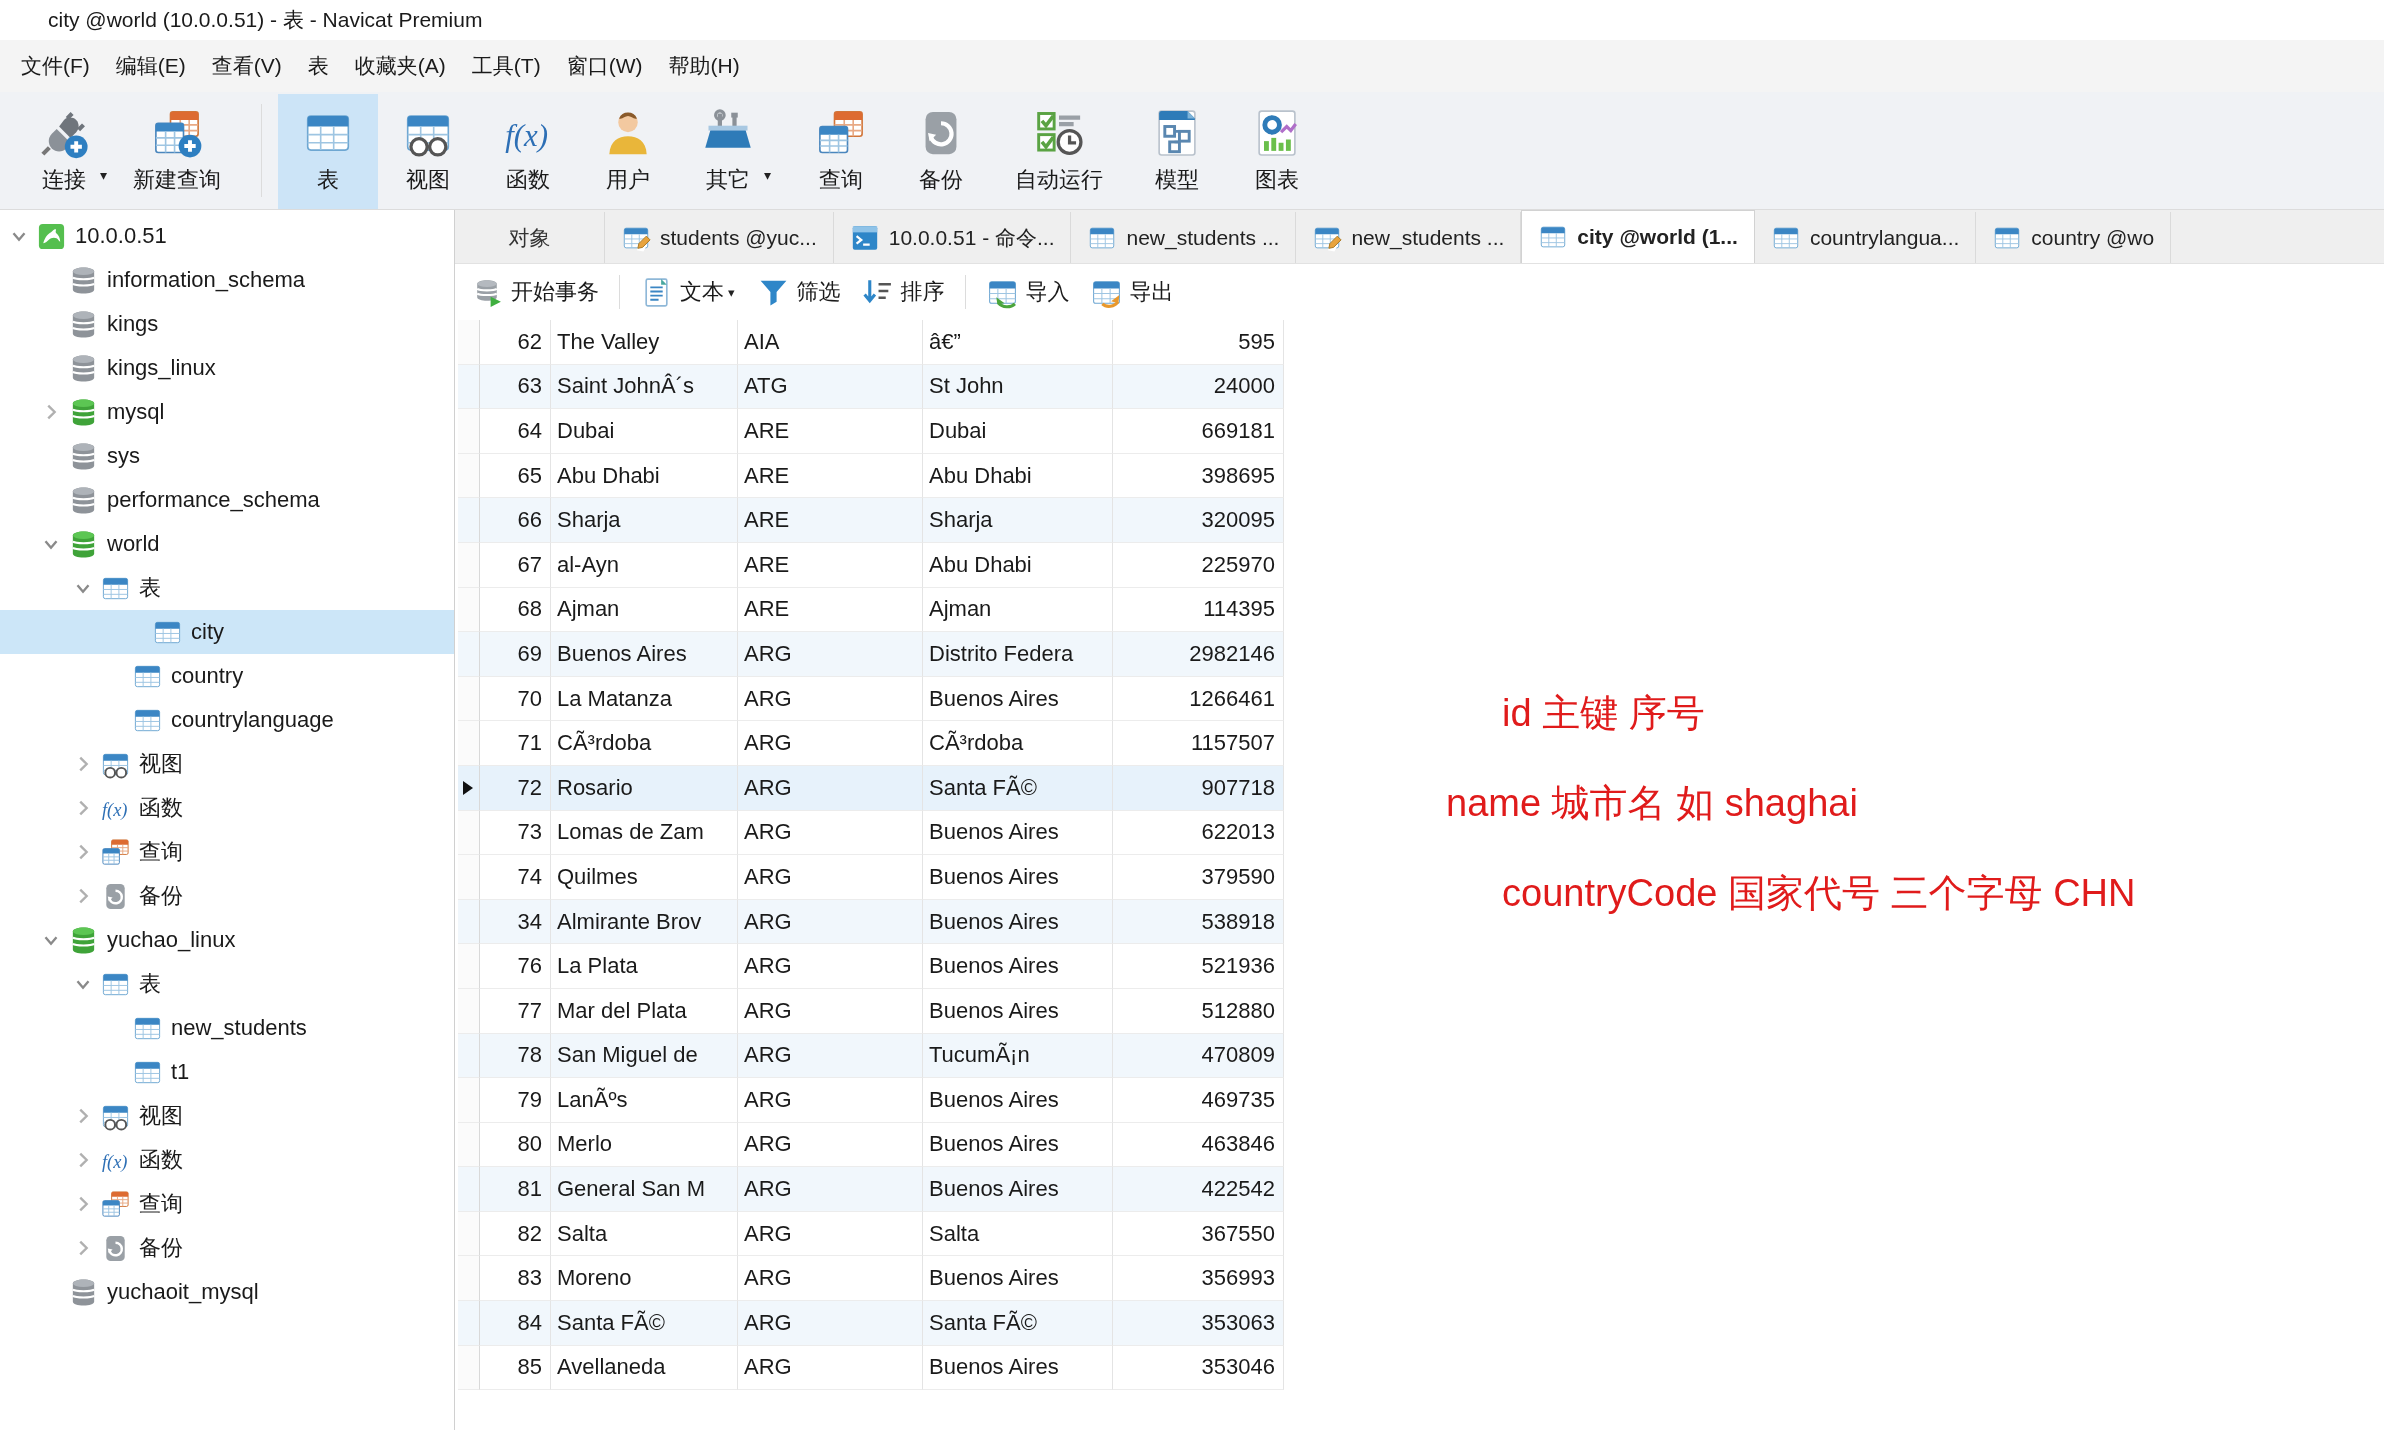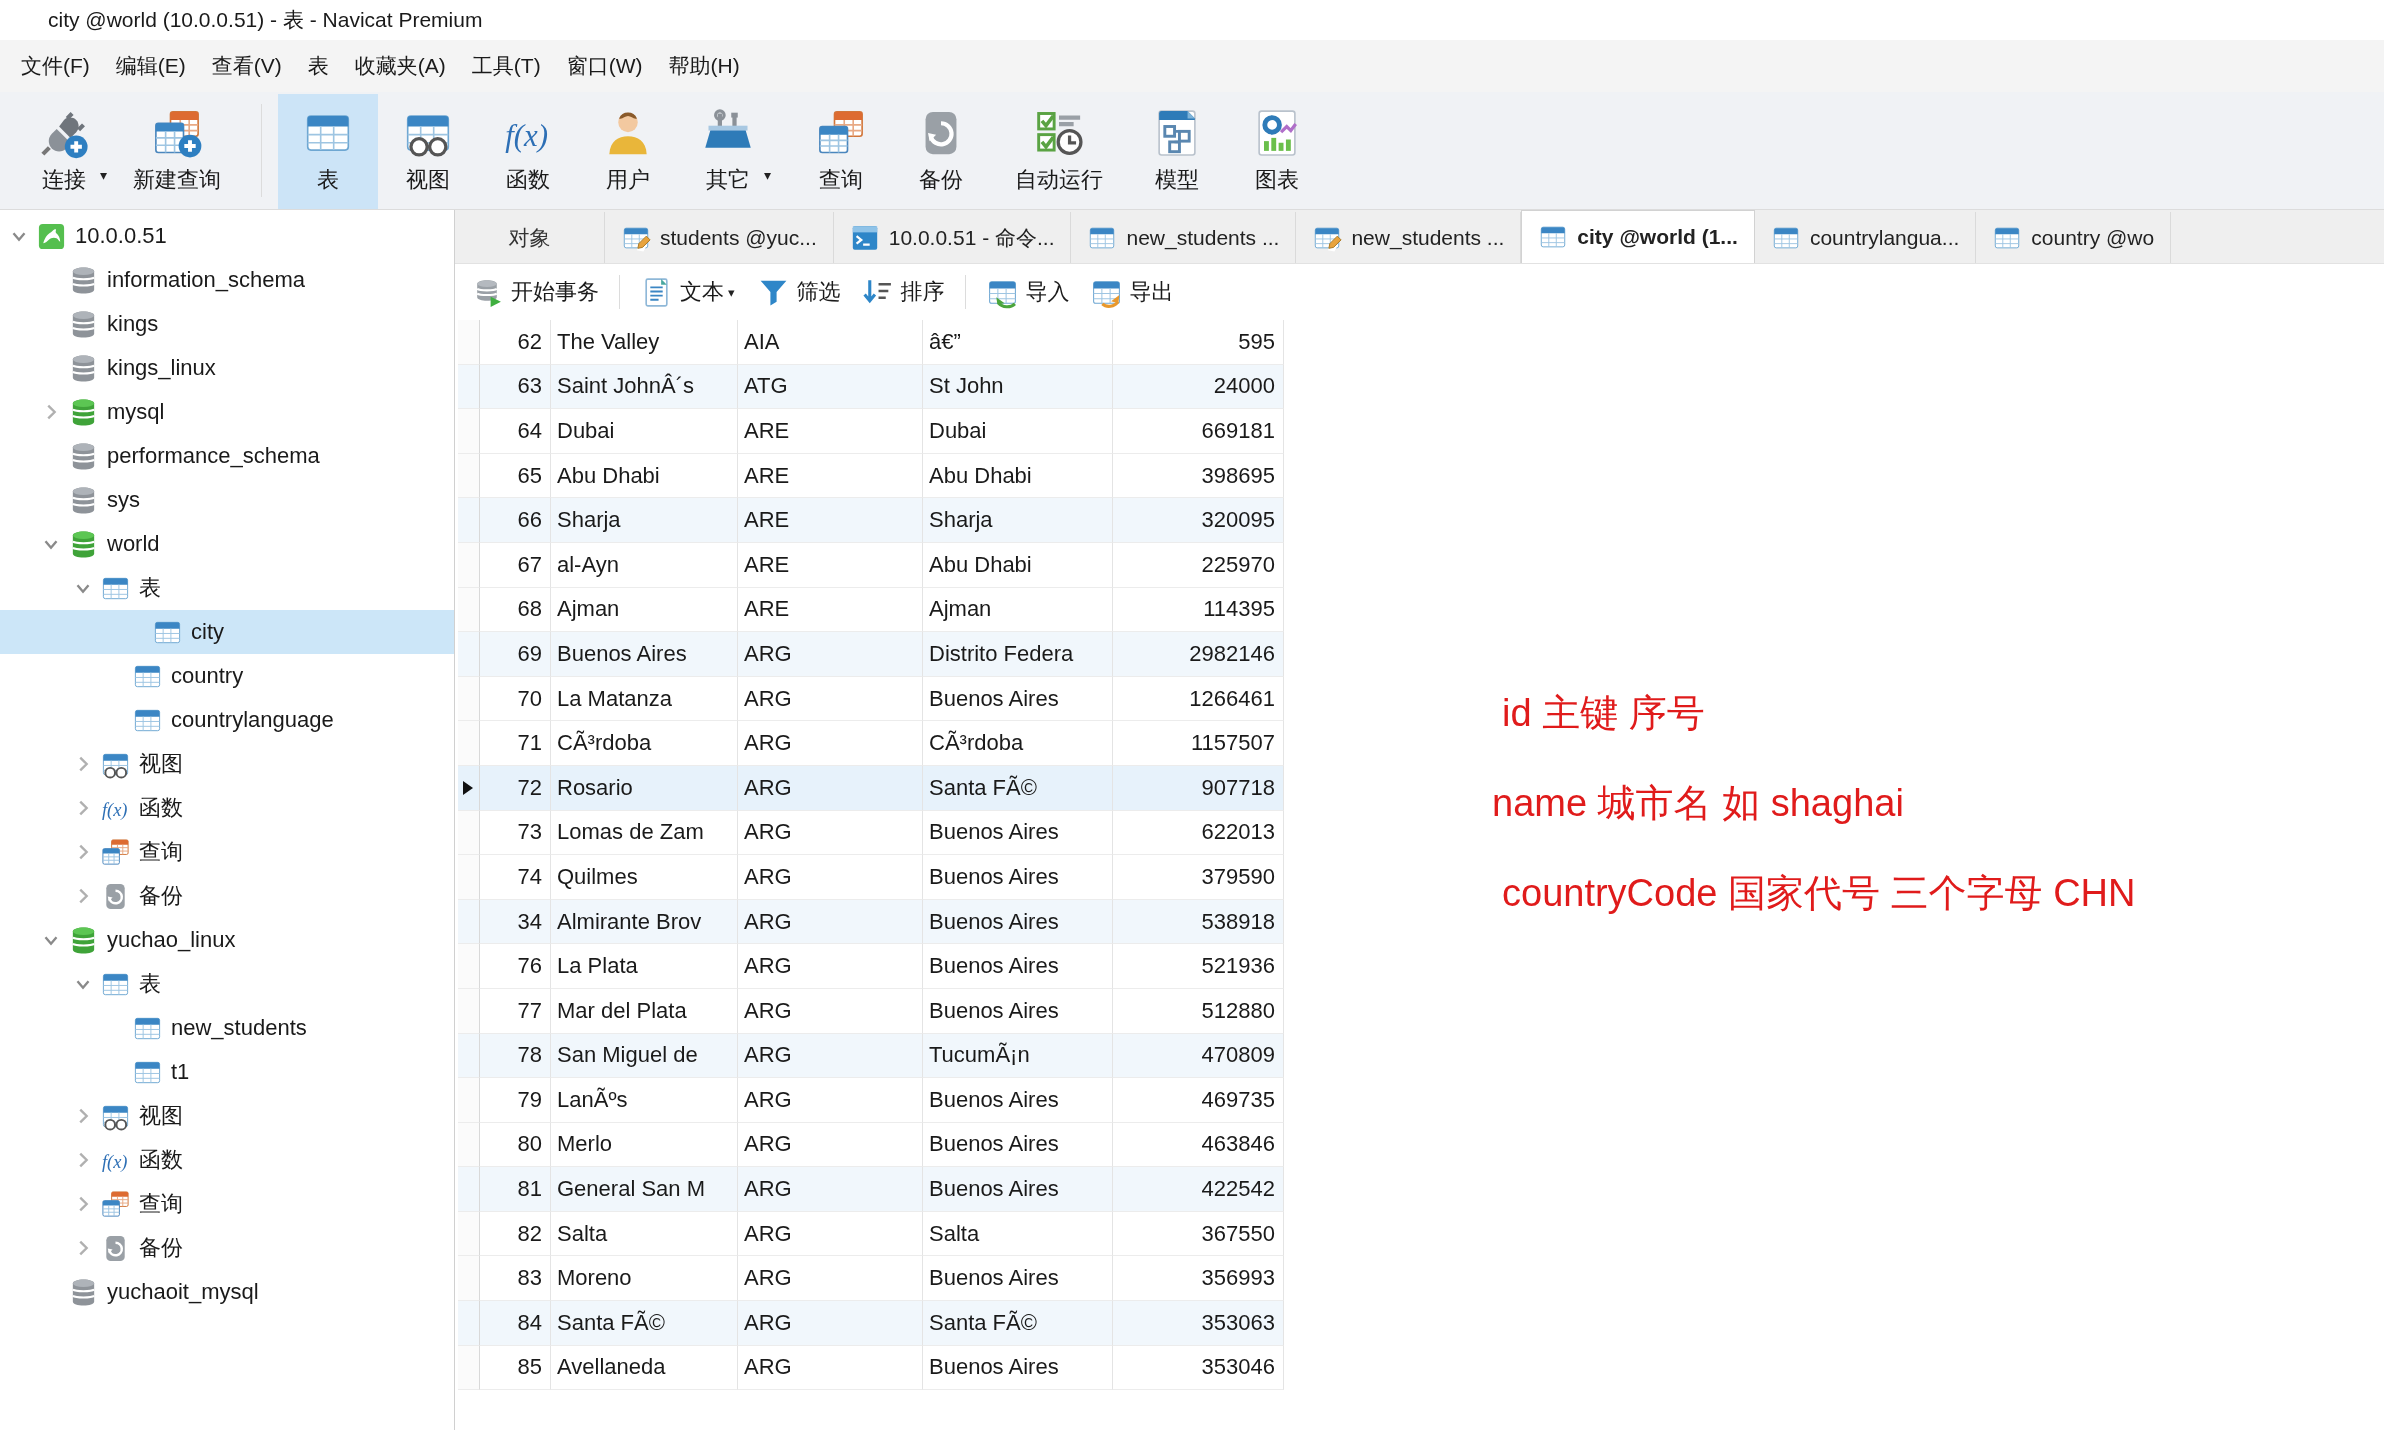--- a/index.html
+++ b/index.html
@@ -288,31 +288,31 @@
         <span class="tree-label">mysql</span>
       </div>
       <div class="tree-row">
         <span style="width: 38px; flex: 0 0 auto;"></span>
         <span class="expander"></span>
         <span class="tree-icon"><svg viewBox="0 0 32 32" width="100%" height="100%" xmlns="http://www.w3.org/2000/svg">
             <path fill="#8e9399" d="M5 6.5C5 4.3 9.9 2.5 16 2.5s11 1.8 11 4v19c0 2.2-4.9 4-11 4s-11-1.8-11-4z"></path>
             <ellipse cx="16" cy="6.5" rx="11" ry="3.8" fill="#aeb3b9"></ellipse>
             <path d="M5 13c3.2 2.2 18.8 2.2 22 0M5 19.5c3.2 2.2 18.8 2.2 22 0" stroke="#fff" stroke-width="2.2" fill="none"></path>
           </svg></span>
-        <span class="tree-label">performance_schema</span>
+        <span class="tree-label">sys</span>
       </div>
       <div class="tree-row">
         <span style="width: 38px; flex: 0 0 auto;"></span>
         <span class="expander"></span>
         <span class="tree-icon"><svg viewBox="0 0 32 32" width="100%" height="100%" xmlns="http://www.w3.org/2000/svg">
             <path fill="#8e9399" d="M5 6.5C5 4.3 9.9 2.5 16 2.5s11 1.8 11 4v19c0 2.2-4.9 4-11 4s-11-1.8-11-4z"></path>
             <ellipse cx="16" cy="6.5" rx="11" ry="3.8" fill="#aeb3b9"></ellipse>
             <path d="M5 13c3.2 2.2 18.8 2.2 22 0M5 19.5c3.2 2.2 18.8 2.2 22 0" stroke="#fff" stroke-width="2.2" fill="none"></path>
           </svg></span>
-        <span class="tree-label">sys</span>
+        <span class="tree-label">performance_schema</span>
       </div>
       <div class="tree-row">
         <span style="width: 38px; flex: 0 0 auto;"></span>
         <span class="expander">
           <svg viewBox="0 0 24 24" width="22" height="22">
             <path d="M6 9l6 7 6-7" stroke="#8a8a8a" stroke-width="2.6" fill="none"></path>
           </svg>
         </span>
         <span class="tree-icon"><svg viewBox="0 0 32 32" width="100%" height="100%" xmlns="http://www.w3.org/2000/svg">
             <path fill="#3fa339" d="M5 6.5C5 4.3 9.9 2.5 16 2.5s11 1.8 11 4v19c0 2.2-4.9 4-11 4s-11-1.8-11-4z"></path>
@@ -859,15 +859,15 @@
             <div class="cell txt" style="width: 190px;">Buenos Aires</div>
             <div class="cell num" style="width: 171px;">353046</div>
           </div>
         </div>
     </div>
   </div>
 </div>
 
 <div>
     <div class="annotation" style="left: 1502px; top: 688px; color: rgb(224, 27, 27);">id  主键  序号</div>
-    <div class="annotation" style="left: 1492px; top: 778px; color: rgb(224, 27, 27);">name   城市名   如 shaghai</div>
+    <div class="annotation" style="left: 1446px; top: 778px; color: rgb(224, 27, 27);">name   城市名   如 shaghai</div>
     <div class="annotation" style="left: 1502px; top: 868px; color: rgb(224, 27, 27);">countryCode  国家代号  三个字母  CHN</div>
   </div>
 
 </body></html>

